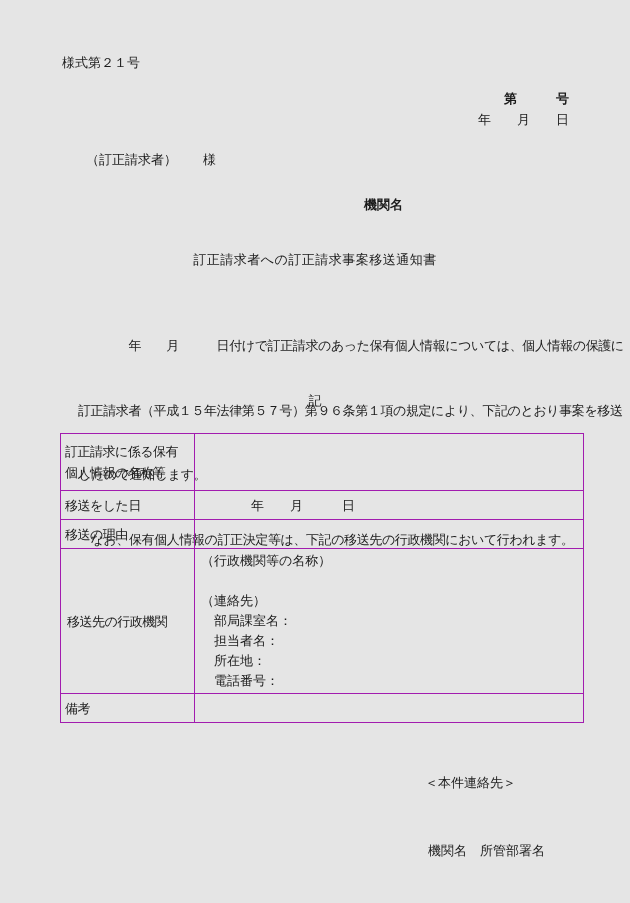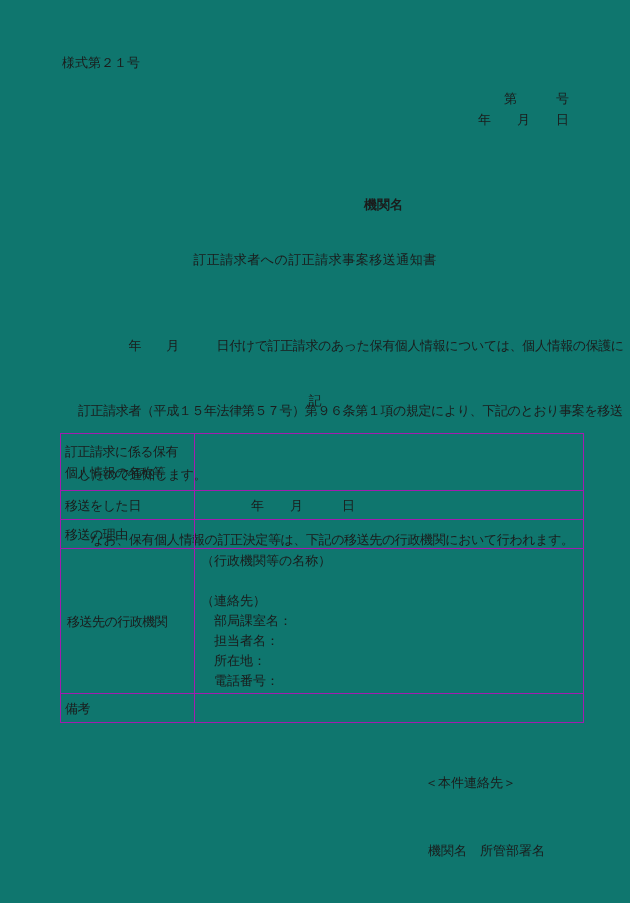--- a/index.html
+++ b/index.html
@@ -4,30 +4,30 @@
 <style>
   html, body {
     margin: 0;
     padding: 0;
     background: #fcfcfc;
   }
   .page {
     position: relative;
     width: 630px;
     height: 903px;
-    background: #0f766e;
+    background: #e5e5e5;
     color: #1b1b1b;
     font-family: "Liberation Serif", "DejaVu Serif", serif;
     font-size: 13px;
     overflow: hidden;
   }
   .abs { position: absolute; white-space: pre; }
 
   #form-number   { left: 62px;  top: 54px; }
-  #doc-number    { right: 61px; top: 90px;  text-align: left; }
+  #doc-number    { right: 61px; top: 90px;  text-align: left; font-weight: bold; }
   #doc-date      { right: 61px; top: 111px; text-align: right; }
   #addressee     { left: 86px;  top: 151px; }
   #agency-name   { left: 364px; top: 196px; font-weight: bold; }
   #doc-title     { left: 0; right: 0; top: 251px; text-align: center; letter-spacing: 0.5px; white-space: pre; }
   #body-text     { left: 62px;  top: 292px; line-height: 21.5px; letter-spacing: -0.4px; margin-left: 16px; }
   .body-line     { white-space: pre; height: 21.5px; }
   #section-marker{ left: 0; right: 0; top: 392px; text-align: center; white-space: pre; }
 
   table.form-table {
     position: absolute;
@@ -63,20 +63,21 @@
 </head>
 <body>
 
 <div class="page">
 
   <div class="abs" id="form-number">様式第２１号</div>
 
   <div class="abs" id="doc-number">第　　　号</div>
   <div class="abs" id="doc-date">年　　月　　日</div>
 
+  <div class="abs" id="addressee">（訂正請求者）　　様</div>
 
   <div class="abs" id="agency-name">機関名</div>
 
   <div class="abs" id="doc-title">訂正請求者への訂正請求事案移送通知書</div>
 
   <div class="abs" id="body-text">
     <div class="body-line">　　　　年　　月　　　日付けで訂正請求のあった保有個人情報については、個人情報の保護に</div>
     <div class="body-line">訂正請求者（平成１５年法律第５７号）第９６条第１項の規定により、下記のとおり事案を移送</div>
     <div class="body-line">したので通知します。</div>
     <div class="body-line">　なお、保有個人情報の訂正決定等は、下記の移送先の行政機関において行われます。</div>

